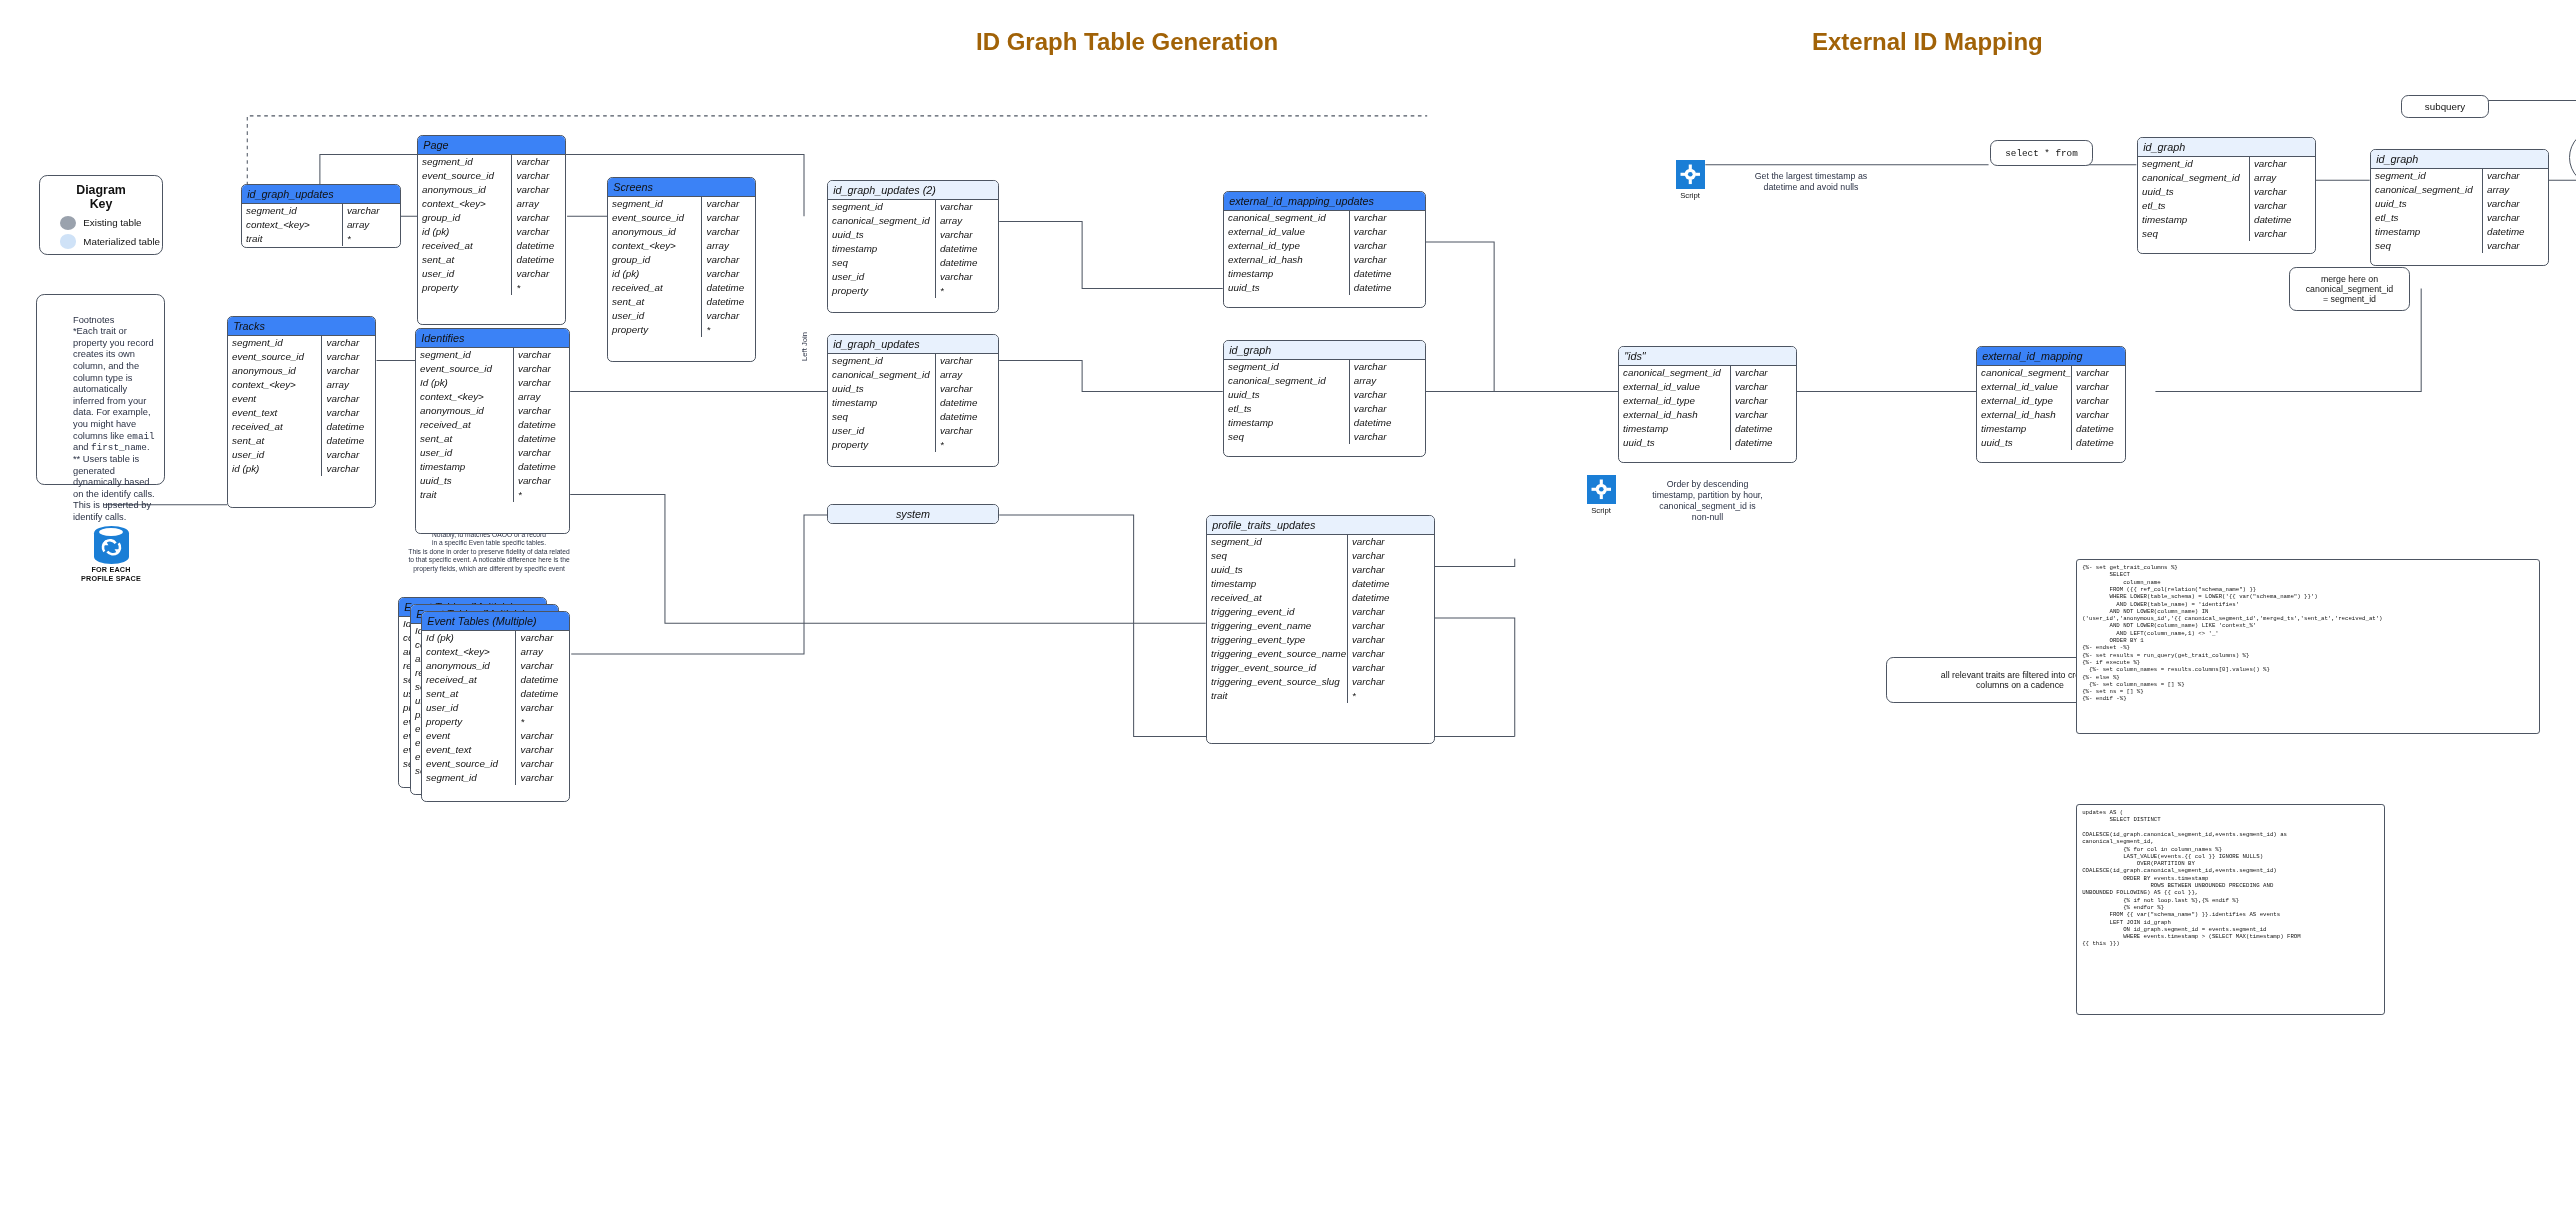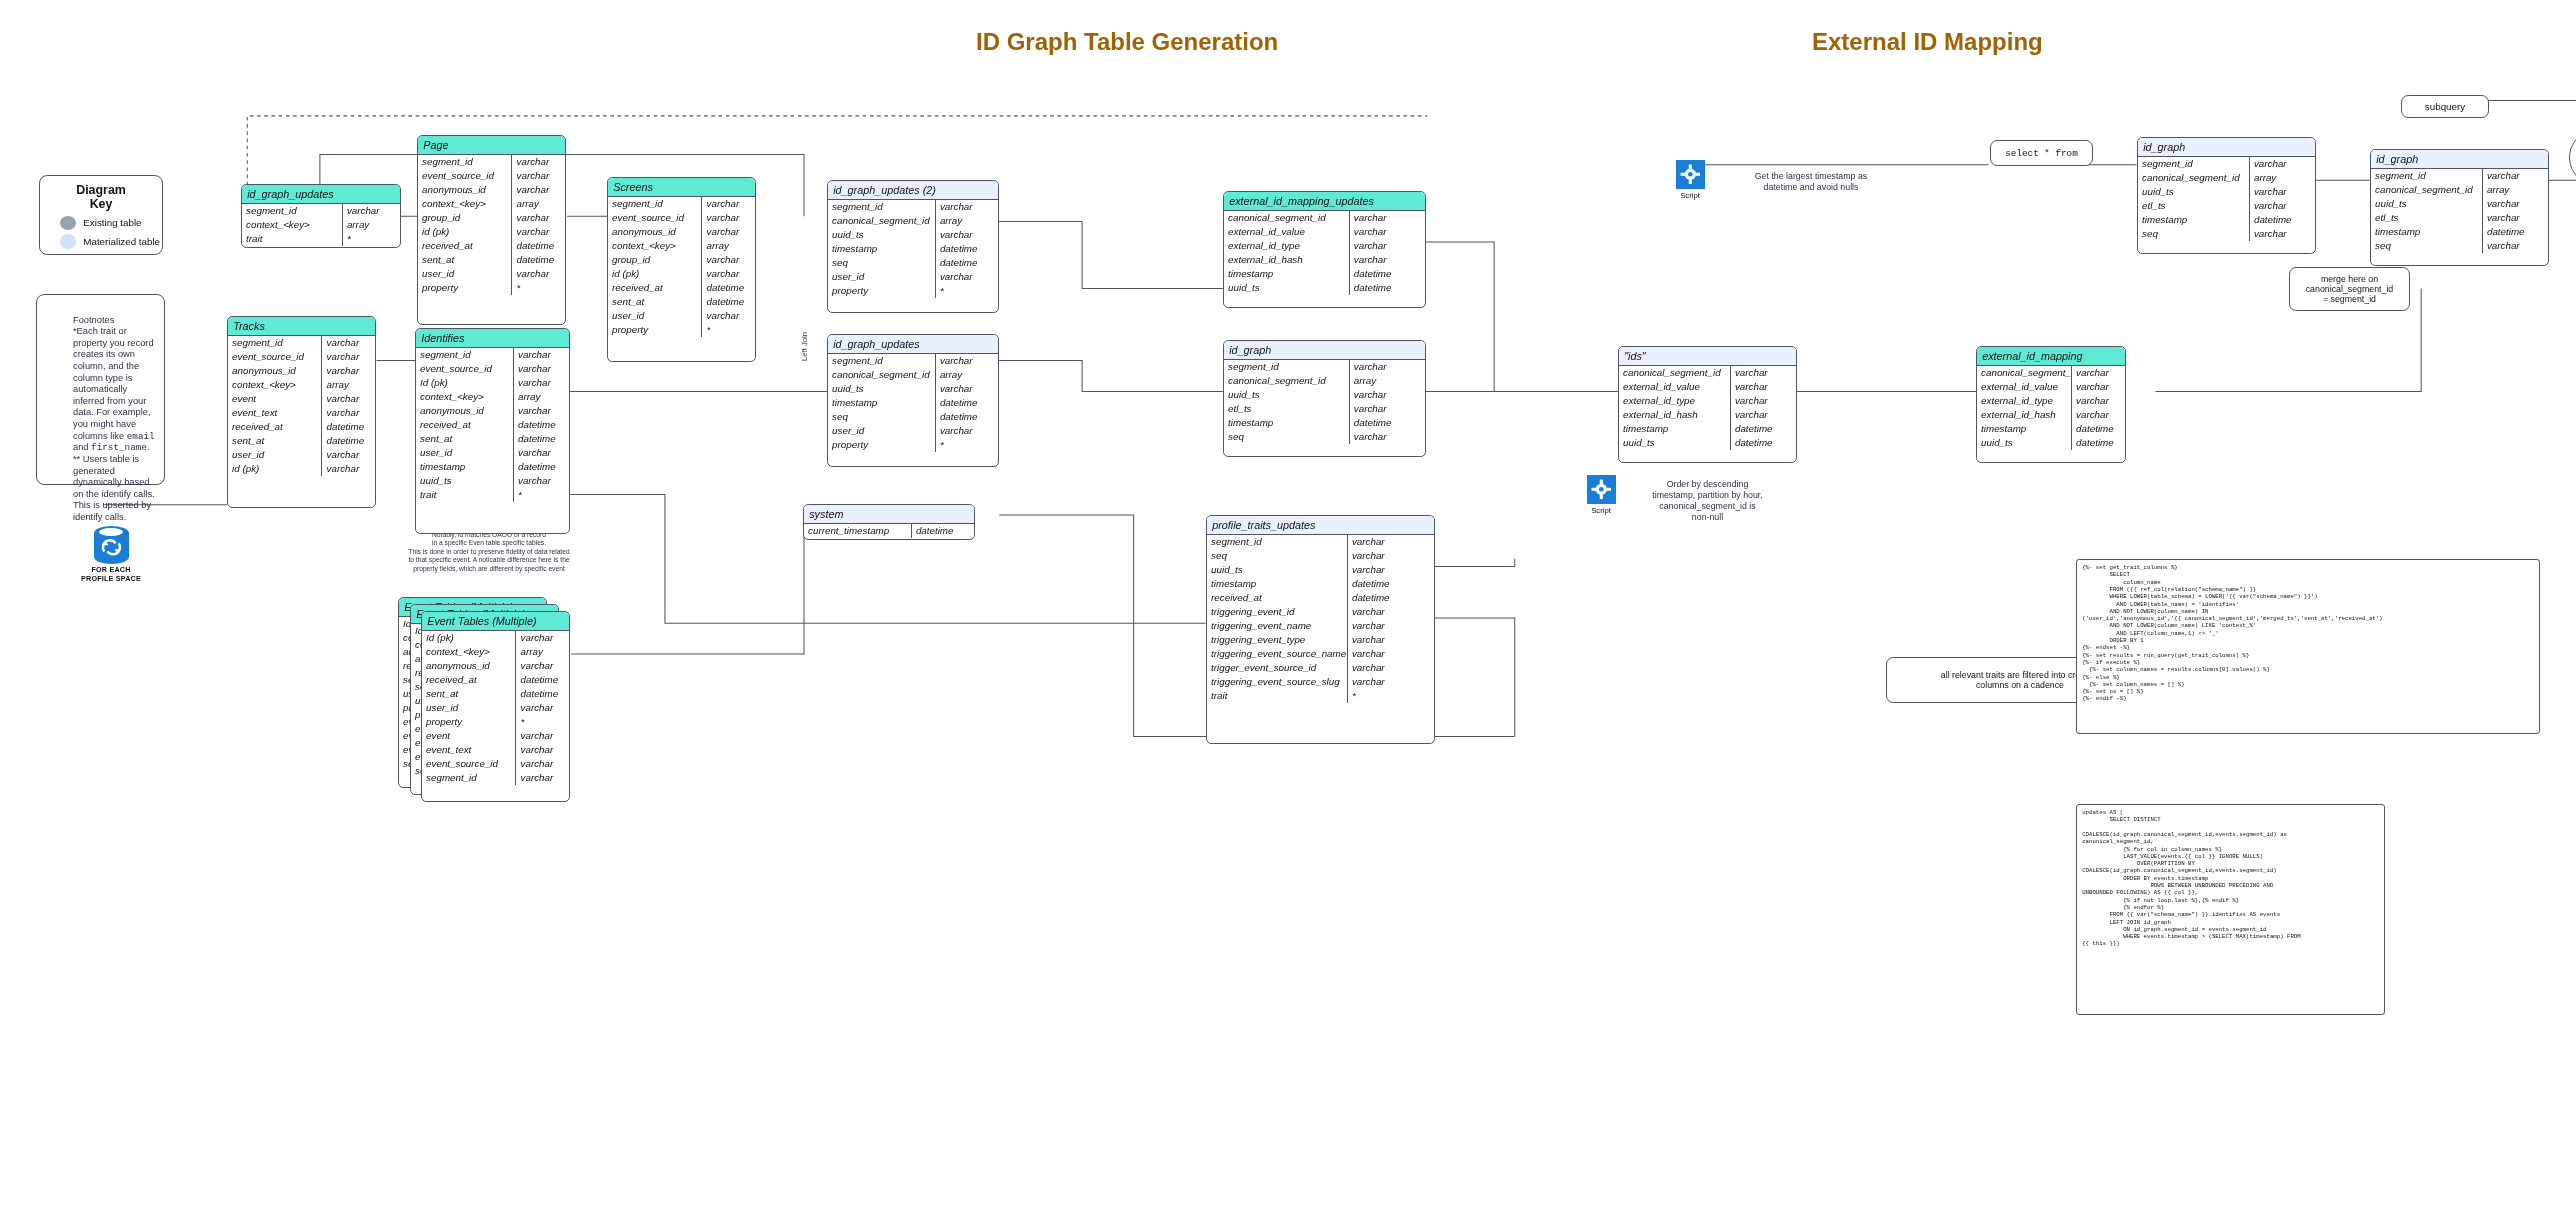--- a/index.html
+++ b/index.html
@@ -5,21 +5,21 @@
   html,body{margin:0;padding:0;background:#ffffff;}
   body{width:3356px;height:1217px;position:relative;font-family:"Liberation Sans",sans-serif;color:#111;overflow:hidden;}
   #canvas{position:relative;width:3356px;height:1217px;}
 
   .sec-title{position:absolute;font-size:24px;font-weight:bold;color:#a16207;white-space:nowrap;}
 
   
   .tbl{position:absolute;border:1px solid #4d5562;border-radius:5.2px;background:#fff;overflow:hidden;
        box-sizing:border-box;}
   .tbl .hdr{font-style:italic;font-size:10.8px;padding:3.1px 5.2px;border-bottom:1px solid #4d5562;
-            background:#5eead4;white-space:nowrap;overflow:hidden;}
+            background:#3b82f6;white-space:nowrap;overflow:hidden;}
   .tbl.mat .hdr{background:#e8f1fd;}
   .tbl .rows{display:block;}
   .tbl .row{display:flex;font-style:italic;font-size:9.8px;line-height:1.0;}
   .tbl .row .c1{flex:0 0 58%;padding:2.1px 4.1px;border-right:1px solid #4d5562;white-space:nowrap;overflow:hidden;}
   .tbl .row .c2{flex:1 1 auto;padding:2.1px 4.1px;white-space:nowrap;overflow:hidden;}
 
   
   .note{position:absolute;border:1px solid #4d5562;border-radius:7.2px;background:#fff;box-sizing:border-box;
         display:flex;align-items:center;justify-content:center;text-align:center;font-size:9.8px;padding:3.1px 5.2px;}
   .note.small{font-size:8.8px;}
@@ -621,21 +621,21 @@
           <div class="row">
             <div class="c1">user_id</div>
             <div class="c2">varchar</div>
           </div>
           <div class="row">
             <div class="c1">property</div>
             <div class="c2">*</div>
           </div>
         </div>
       </div>
-      <div class="tbl mat" style="left: 803px; top: 504px; width: 172px; height: 36px;">
+      <div class="tbl mat" style="left: 827px; top: 504px; width: 172px; height: 20px; text-align: center;">
         <div class="hdr">system</div>
         <div class="rows">
           <div class="row">
             <div class="c1">current_timestamp</div>
             <div class="c2">datetime</div>
           </div>
         </div>
       </div>
       <div class="tbl" style="left: 1223px; top: 191px; width: 203px; height: 117px;">
         <div class="hdr">external_id_mapping_updates</div>

